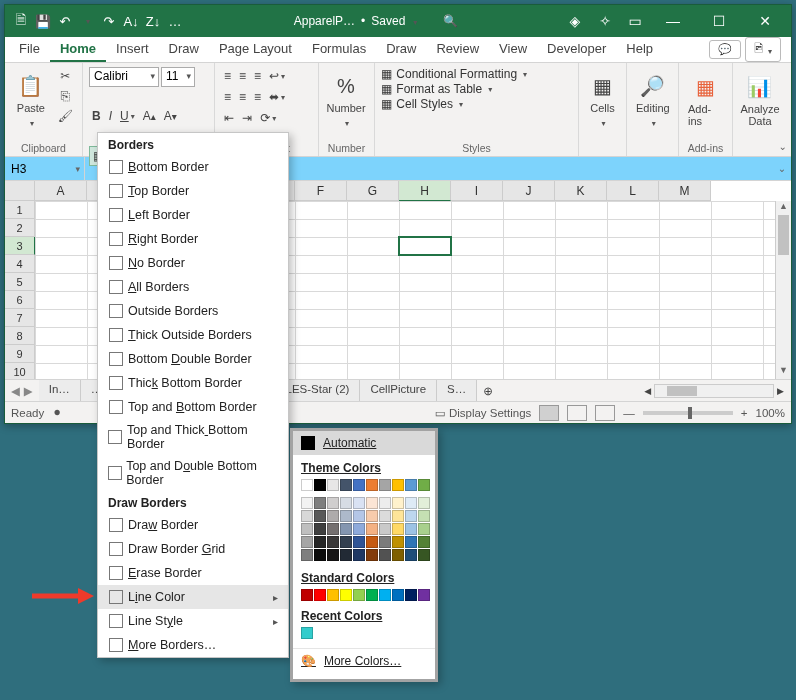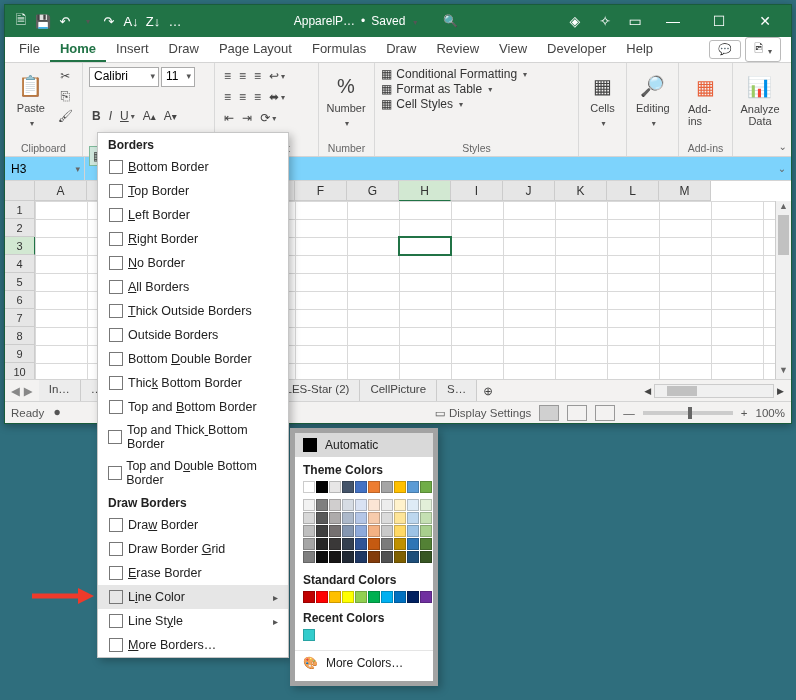--- a/index.html
+++ b/index.html
@@ -85,21 +85,21 @@
   
   .borders-menu { position:absolute; left:97px; top:132px; width:192px; background:#fff; border:1px solid #c6c6c6; box-shadow:3px 3px 8px rgba(0,0,0,0.25); font-size:12.5px; color:#222; }
   .bm-section { padding: 5px 10px 3px; font-weight:600; font-size:12px; }
   .bm-item { display:flex; align-items:center; gap:4px; padding:4px 10px 4px 10px; cursor:default; }
   .bm-item.hover { background:#e6e6e6; }
   .bm-item.sub::after { content:"▸"; margin-left:auto; font-size:10px; color:#555; }
   .bm-ico { width:16px; height:16px; display:flex; align-items:center; justify-content:center; color:#555; font-size:13px; }
   .bm-item u { text-decoration: underline; }
 
   
-  .color-menu { position:absolute; left:290px; top:428px; width:148px; background:#fff; border:5px solid #a3a3a3; box-shadow:3px 3px 8px rgba(0,0,0,0.25); font-size:12px; color:#222; padding-bottom:6px; }
+  .color-menu { position:absolute; left:290px; top:428px; width:148px; background:#fff; border:3px solid #a3a3a3; box-shadow:3px 3px 8px rgba(0,0,0,0.25); font-size:12px; color:#222; padding-bottom:6px;text-decoration:underline; }
   .cm-auto { display:flex; align-items:center; gap:8px; padding:5px 8px; background:#d9d9d9; }
   .cm-auto .sw { width:14px; height:14px; background:#000; }
   .cm-head { font-weight:600; padding:6px 8px 2px; }
   .cm-grid { display:grid; grid-template-columns:repeat(10,12px); gap:1px; padding:2px 8px; }
   .cm-sw { width:12px; height:12px; border:1px solid rgba(0,0,0,0.2); }
   .cm-shade-grid { display:grid; grid-template-columns:repeat(10,12px); grid-auto-rows:12px; gap:1px; padding:4px 8px 4px; }
   .cm-more { display:flex; align-items:center; gap:8px; padding:5px 8px; border-top:1px solid #e5e5e5; margin-top:4px; }
   .cm-recent { padding:2px 8px; }
 
   
@@ -436,27 +436,27 @@
       <div class="bm-item">
         <span class="bm-ico">
           <span class="ico-sq"></span>
         </span>
         <span><u>A</u>ll Borders</span>
       </div>
       <div class="bm-item">
         <span class="bm-ico">
           <span class="ico-sq"></span>
         </span>
+        <span>Outside Borders</span>
+      </div>
+      <div class="bm-item">
+        <span class="bm-ico">
+          <span class="ico-sq"></span>
+        </span>
         <span><u>T</u>hick Outside Borders</span>
-      </div>
-      <div class="bm-item">
-        <span class="bm-ico">
-          <span class="ico-sq"></span>
-        </span>
-        <span>Outside Borders</span>
       </div>
       <div class="bm-item">
         <span class="bm-ico">
           <span class="ico-sq"></span>
         </span>
         <span>Bottom <u>D</u>ouble Border</span>
       </div>
       <div class="bm-item">
         <span class="bm-ico">
           <span class="ico-sq"></span>

